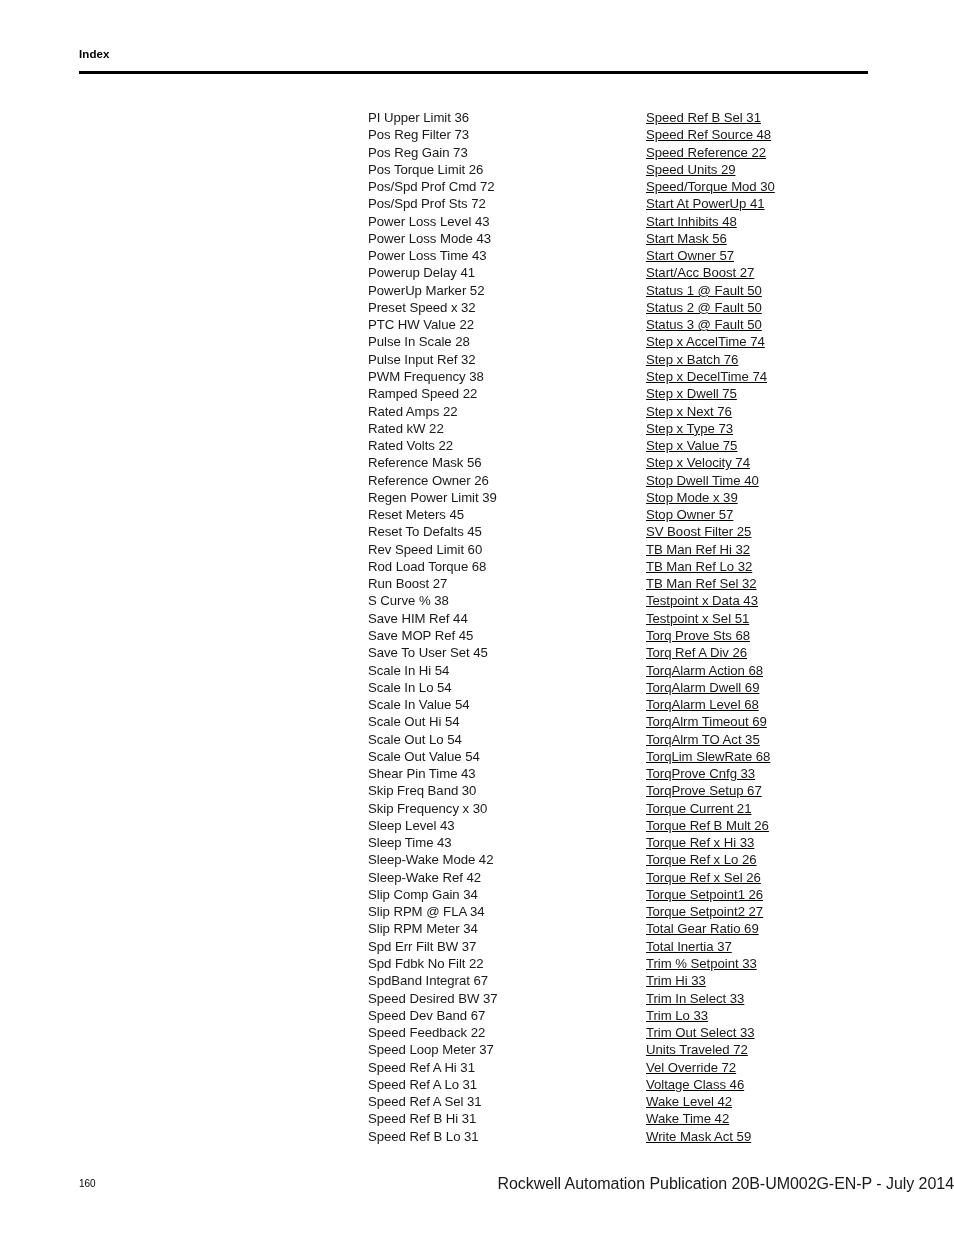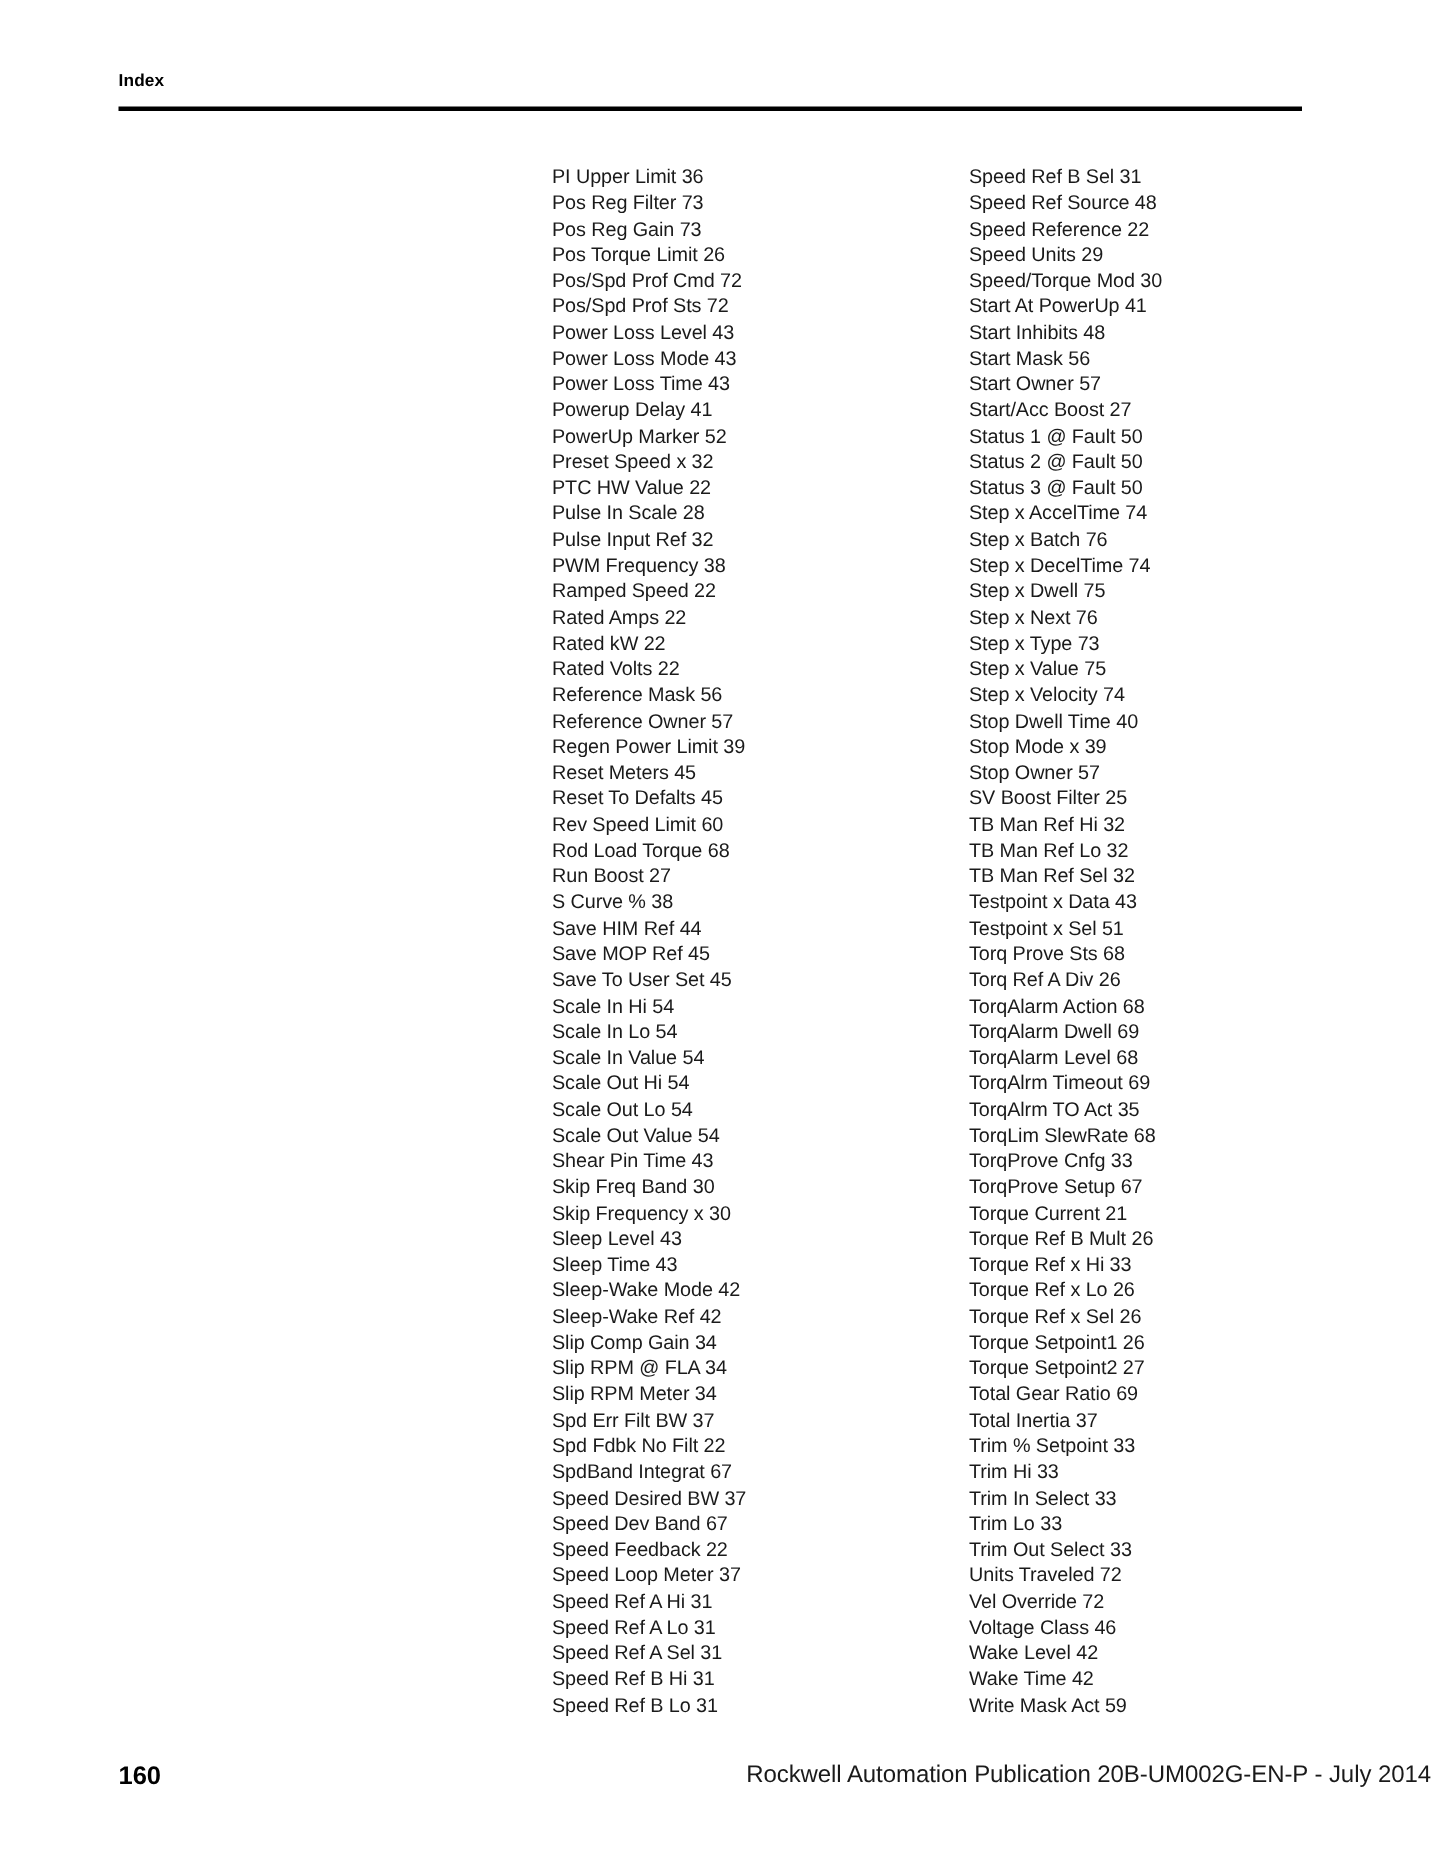--- a/index.html
+++ b/index.html
@@ -53,21 +53,21 @@
   }
   .index-columns {
     position: relative;
     width: 954px;
   }
   .index-col {
     position: absolute;
     top: 0;
   }
   .index-col-left  { left: 368px; width: 270px; }
-  .index-col-right { left: 646px; width: 270px; }
+  .index-col-right { left: 646px; width: 270px; text-decoration: underline; }
 
   .index-entry {
     font-size: 13.2px;
     line-height: 17.28px;
     height: 17.28px;
     white-space: nowrap;
     color: #1a1a1a;
     letter-spacing: -0.05px;
   }
 
@@ -76,22 +76,22 @@
     position: absolute;
     left: 0;
     top: 1176px;
     width: 954px;
     height: 20px;
   }
   .footer-page-number {
     position: absolute;
     left: 79px;
     top: 0;
-    font-size: 17px;
-    font-weight: bold;
+    font-size: 10px;
+    font-weight: normal;
     line-height: 15px;
     color: #000000;
   }
   .footer-publication {
     position: absolute;
     left: 0;
     top: 0;
     width: 954px;
     text-align: right;
     font-size: 16px;
@@ -128,21 +128,21 @@
           <div class="index-entry">Preset Speed x 32</div>
           <div class="index-entry">PTC HW Value 22</div>
           <div class="index-entry">Pulse In Scale 28</div>
           <div class="index-entry">Pulse Input Ref 32</div>
           <div class="index-entry">PWM Frequency 38</div>
           <div class="index-entry">Ramped Speed 22</div>
           <div class="index-entry">Rated Amps 22</div>
           <div class="index-entry">Rated kW 22</div>
           <div class="index-entry">Rated Volts 22</div>
           <div class="index-entry">Reference Mask 56</div>
-          <div class="index-entry">Reference Owner 57</div>
+          <div class="index-entry">Reference Owner 26</div>
           <div class="index-entry">Regen Power Limit 39</div>
           <div class="index-entry">Reset Meters 45</div>
           <div class="index-entry">Reset To Defalts 45</div>
           <div class="index-entry">Rev Speed Limit 60</div>
           <div class="index-entry">Rod Load Torque 68</div>
           <div class="index-entry">Run Boost 27</div>
           <div class="index-entry">S Curve % 38</div>
           <div class="index-entry">Save HIM Ref 44</div>
           <div class="index-entry">Save MOP Ref 45</div>
           <div class="index-entry">Save To User Set 45</div>

